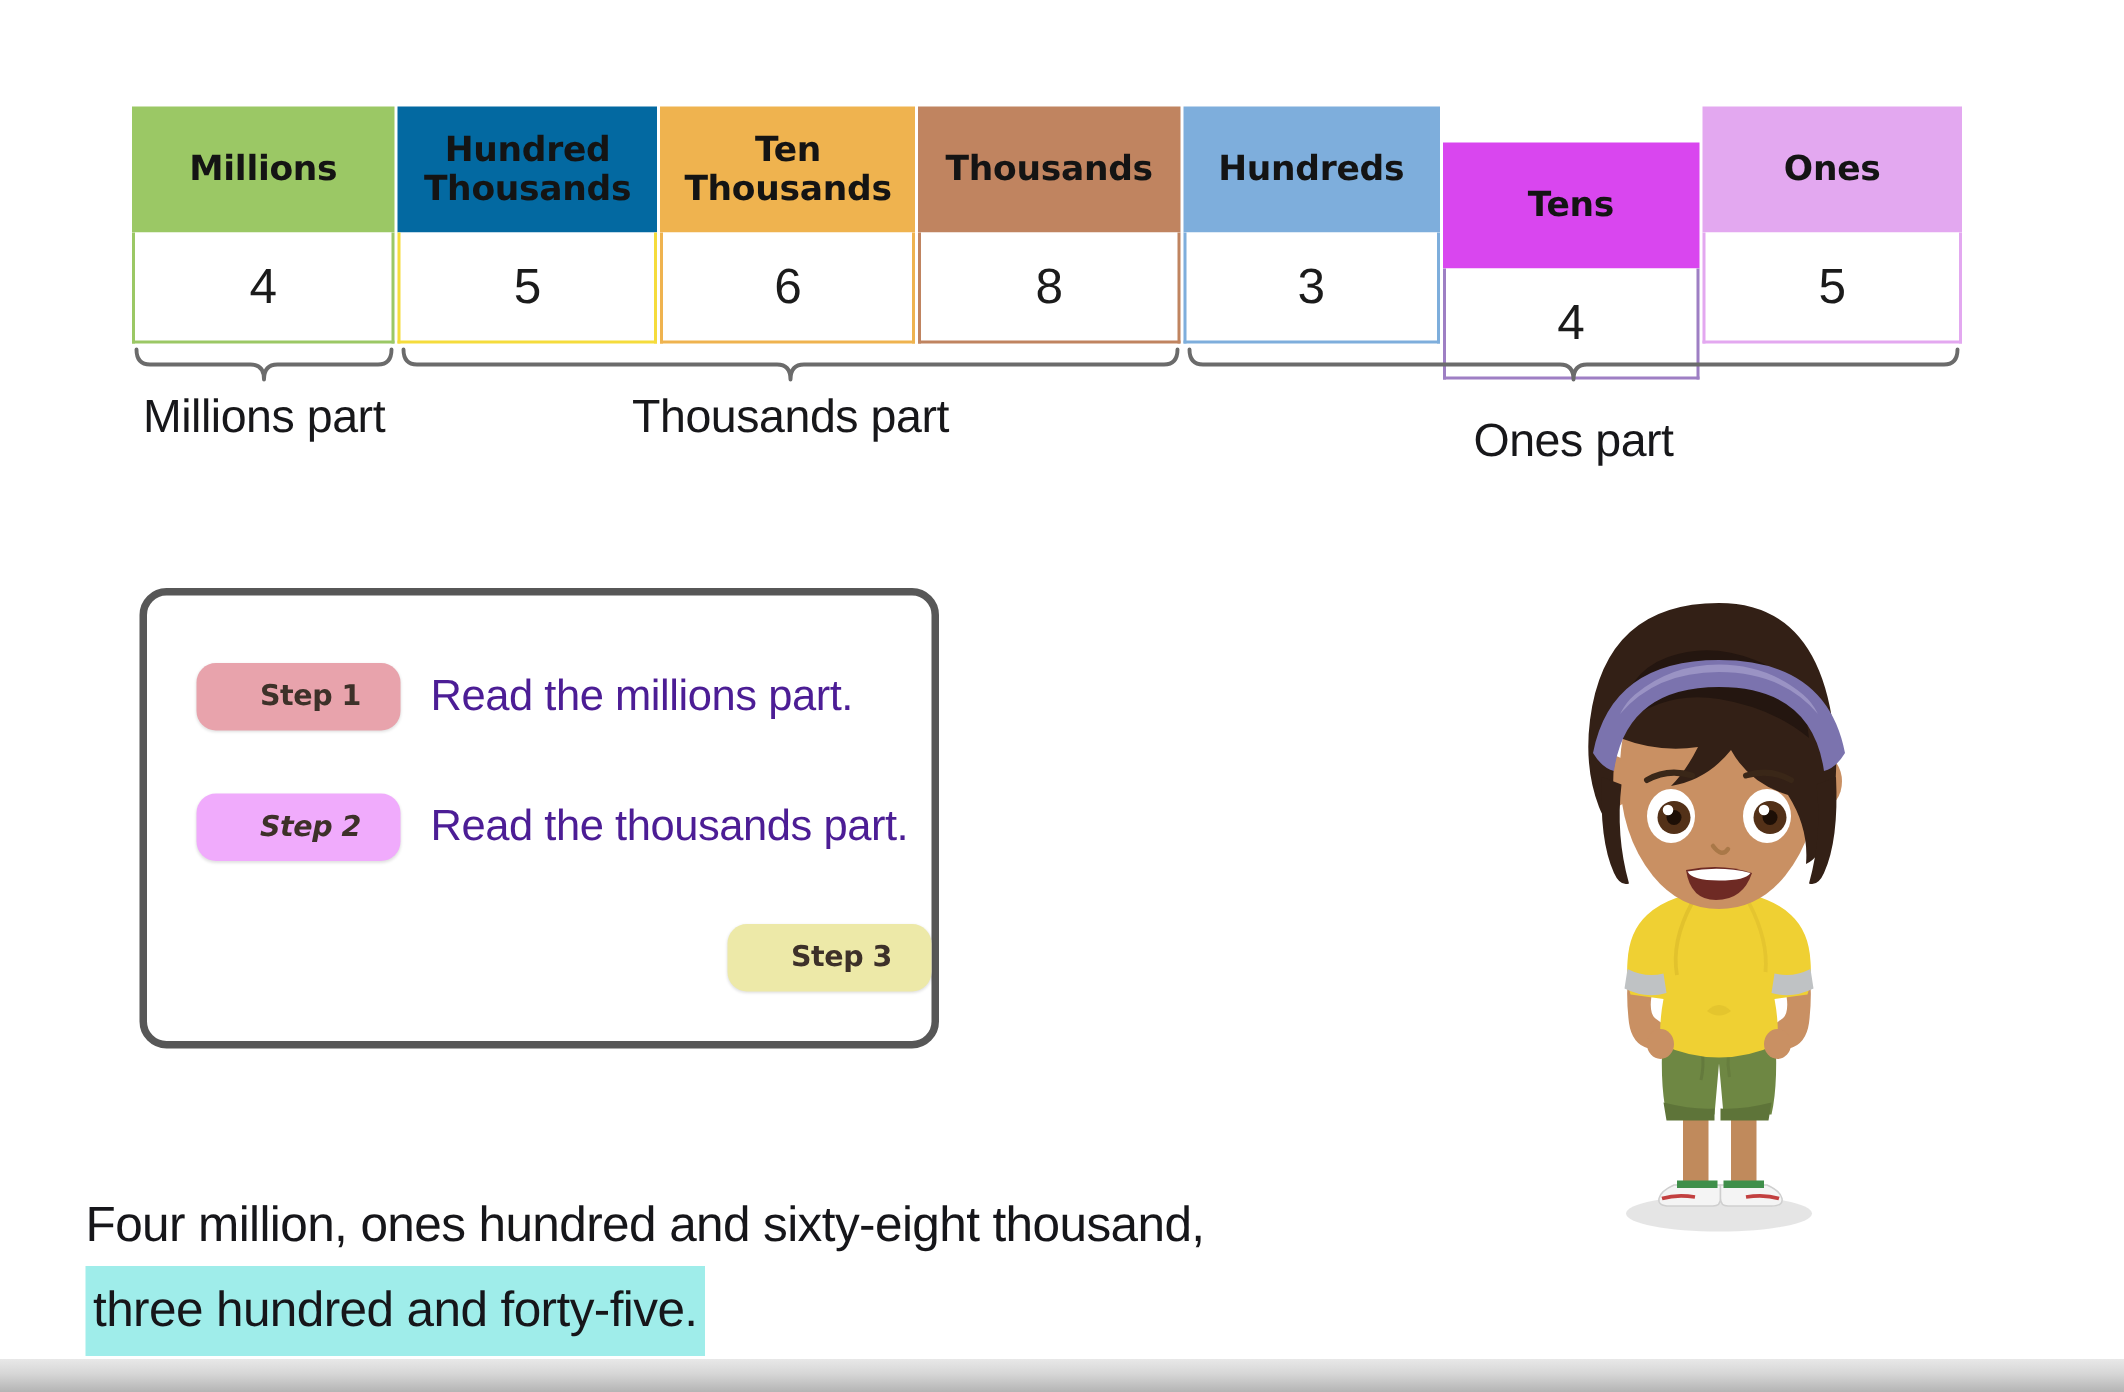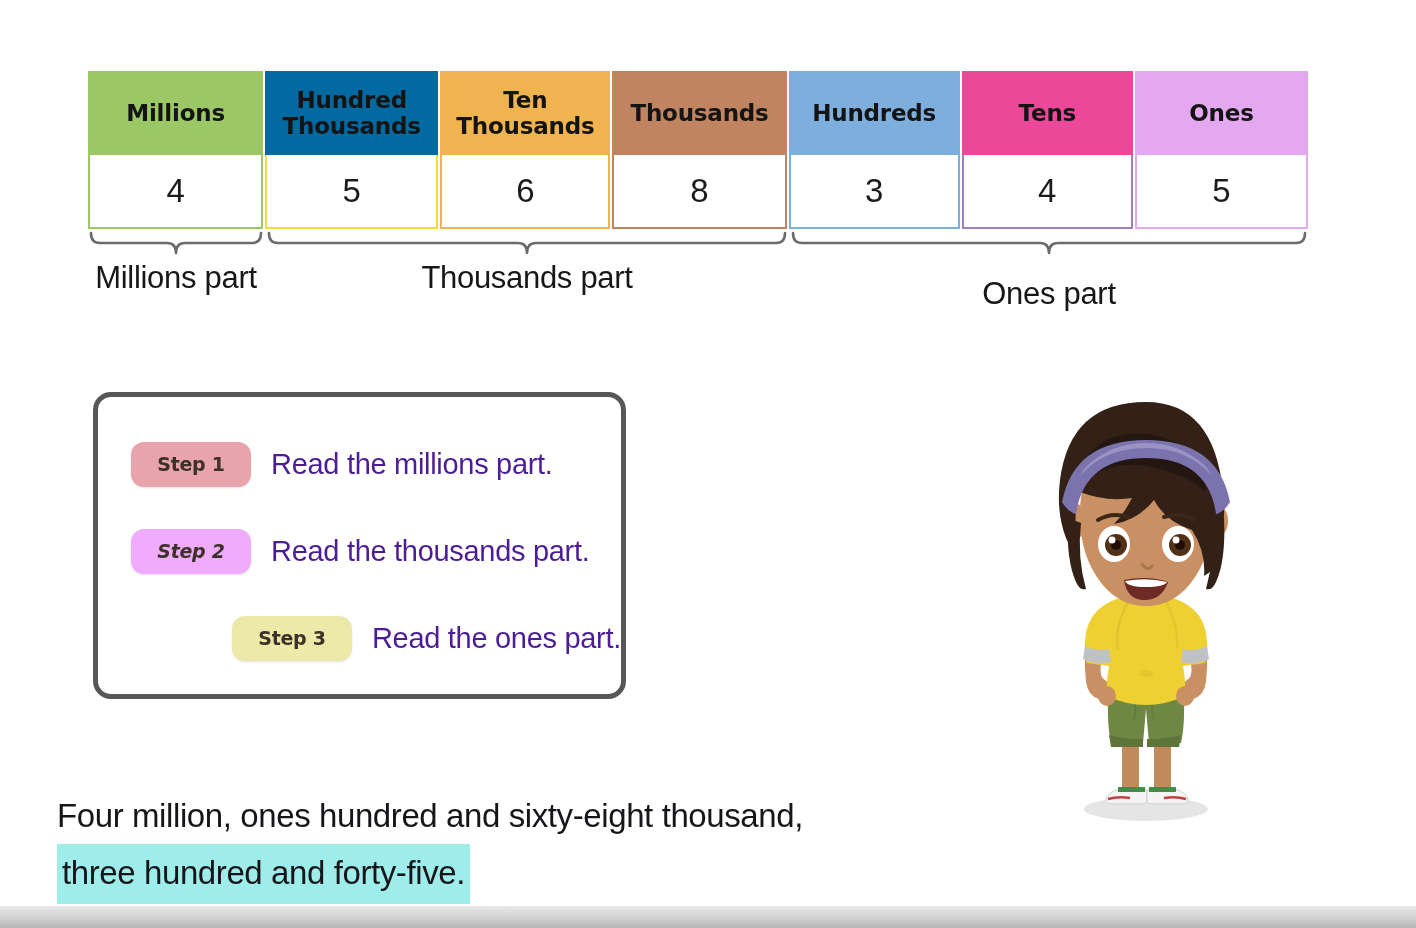--- a/index.html
+++ b/index.html
@@ -121,20 +121,21 @@
     display: flex;
     align-items: center;
     justify-content: center;
     font-family: "DejaVu Sans", sans-serif;
     font-weight: bold;
     font-size: 19px;
     color: #3d3129;
     letter-spacing: -0.3px;
     flex: none;
     box-shadow: 0 1px 2px rgba(0,0,0,0.12);
+    padding-left: 16px;
   }
   .step-text {
     margin-left: 20px;
     font-family: "Liberation Sans", sans-serif;
     font-size: 29px;
     color: #4c1d95;
     letter-spacing: -0.3px;
     white-space: nowrap;
   }
 
@@ -191,21 +192,21 @@
     </div>
     <div class="pv-col" style="width: 175px;">
       <div class="pv-head" style="background: rgb(192, 132, 96);">Thousands</div>
       <div class="pv-cell" style="border-color: rgb(192, 132, 96);">8</div>
     </div>
     <div class="pv-col" style="width: 172px;">
       <div class="pv-head" style="background: rgb(126, 174, 220);">Hundreds</div>
       <div class="pv-cell" style="border-color: rgb(126, 174, 220);">3</div>
     </div>
     <div class="pv-col" style="width: 172px;">
-      <div class="pv-head" style="background: #ec4899;">Tens</div>
+      <div class="pv-head" style="background: #d946ef; margin-top: 24px;">Tens</div>
       <div class="pv-cell" style="border-color: rgb(158, 127, 196);">4</div>
     </div>
     <div class="pv-col" style="width: 174px;">
       <div class="pv-head" style="background: rgb(227, 168, 240);">Ones</div>
       <div class="pv-cell" style="border-color: rgb(227, 168, 240);">5</div>
     </div>
   </div>
 
 <div id="braces-row">
     <div class="brace" style="left: 0px; width: 176px;">
@@ -234,21 +235,20 @@
     <div class="step-row">
       <div class="step-badge" style="background: rgb(232, 163, 172);">Step 1</div>
       <div class="step-text">Read the millions part.</div>
     </div>
     <div class="step-row">
       <div class="step-badge" style="background: #f0abfc; font-style: italic;">Step 2</div>
       <div class="step-text">Read the thousands part.</div>
     </div>
     <div class="step-row">
       <div class="step-badge" style="background: rgb(237, 233, 168);">Step 3</div>
-      <div class="step-text">Read the ones part.</div>
     </div>
   </div>
 
 <div id="answer-text">
   <span id="answer-line-1">Four million, ones hundred and sixty-eight thousand,</span>
   <span id="answer-line-2" style="background: rgb(159, 237, 234);">three hundred and forty-five.</span>
 </div>
 
 <div id="character">
   <svg viewBox="0 0 258 430" width="258" height="430" xmlns="http://www.w3.org/2000/svg">

